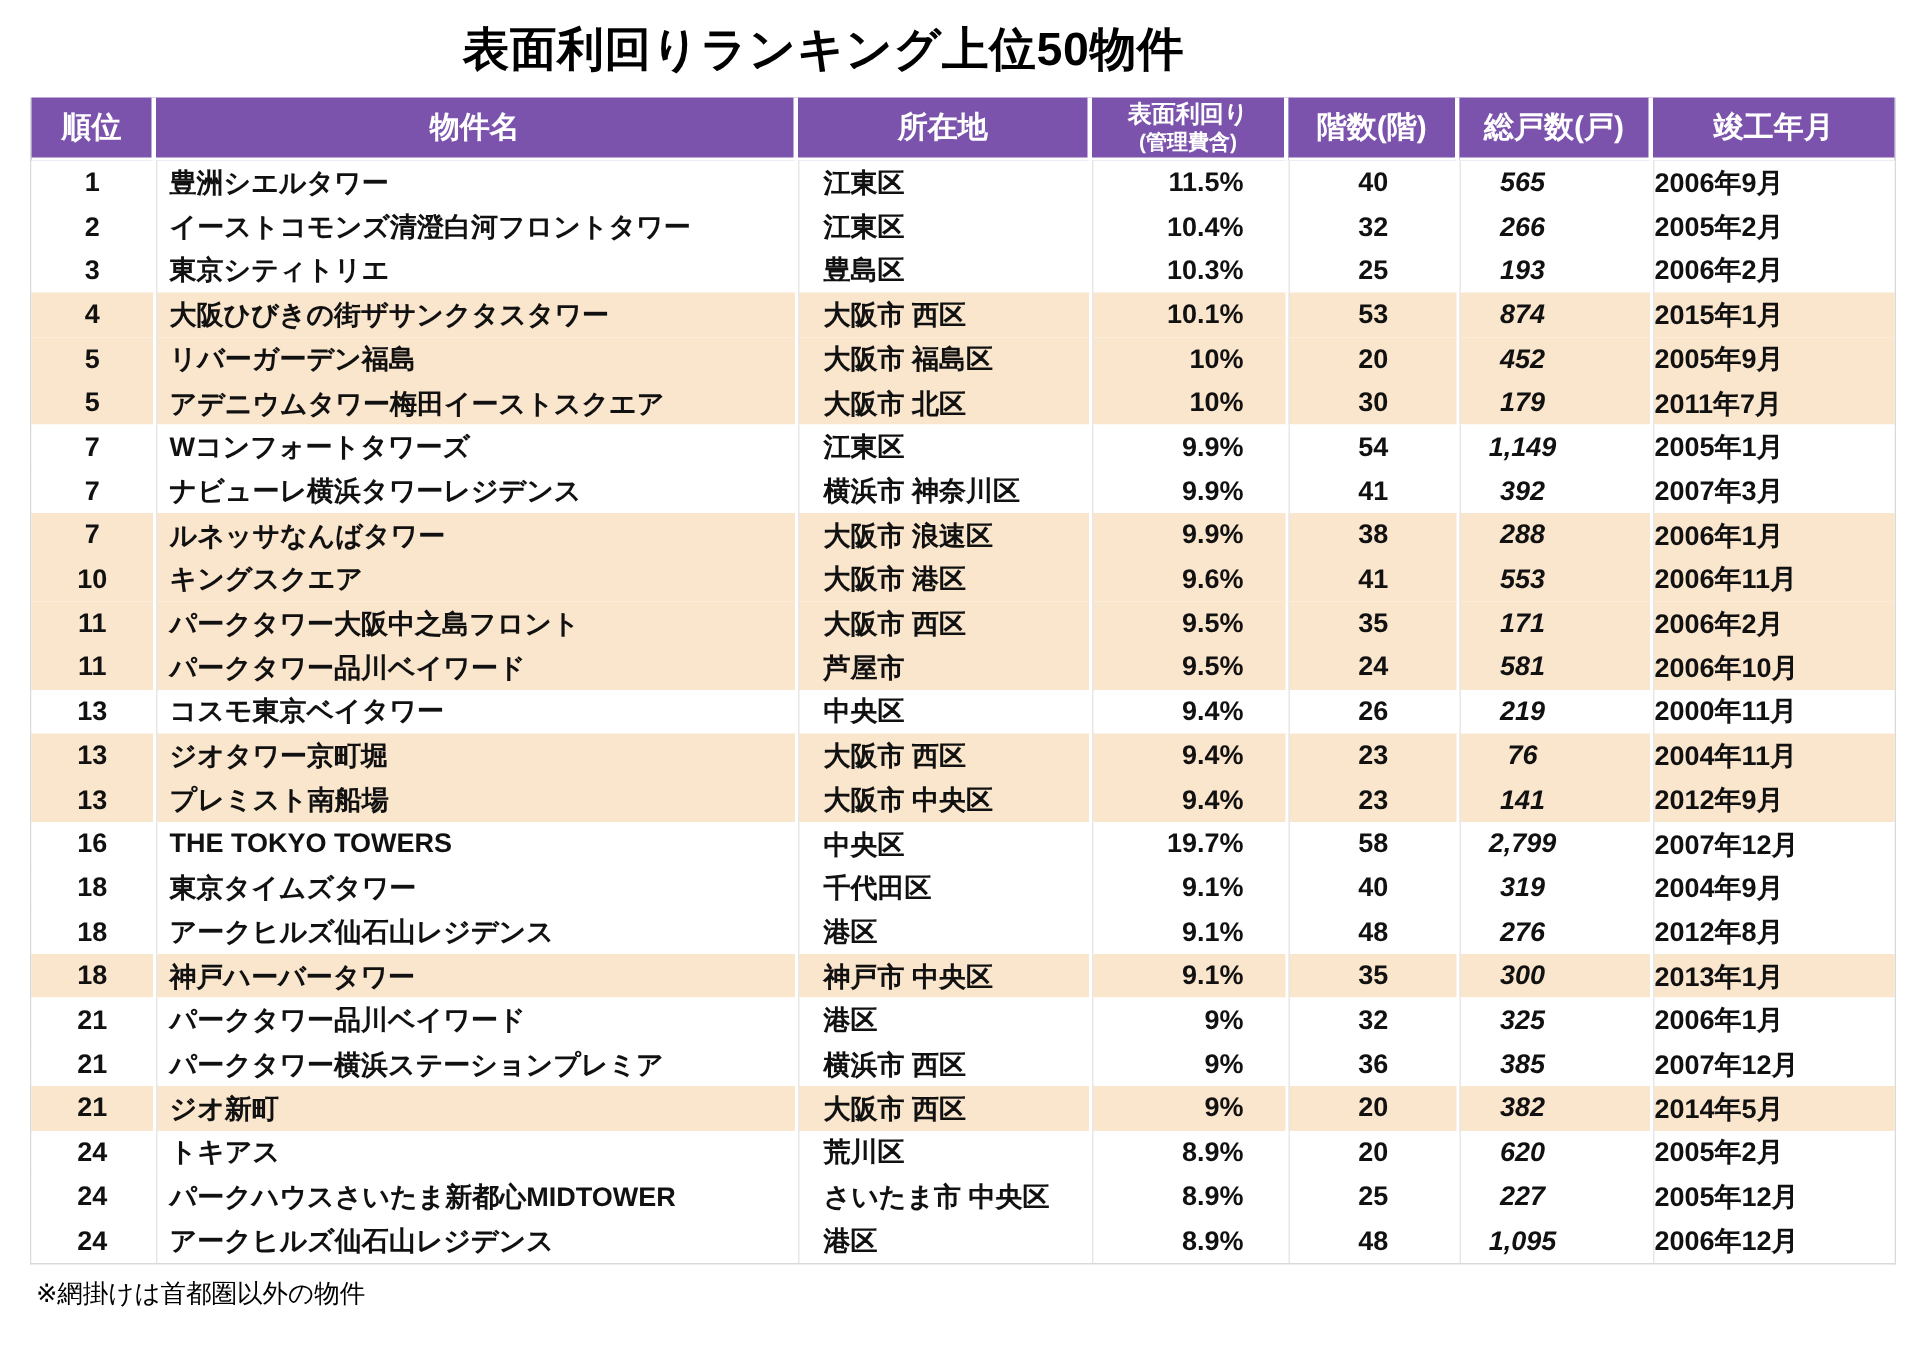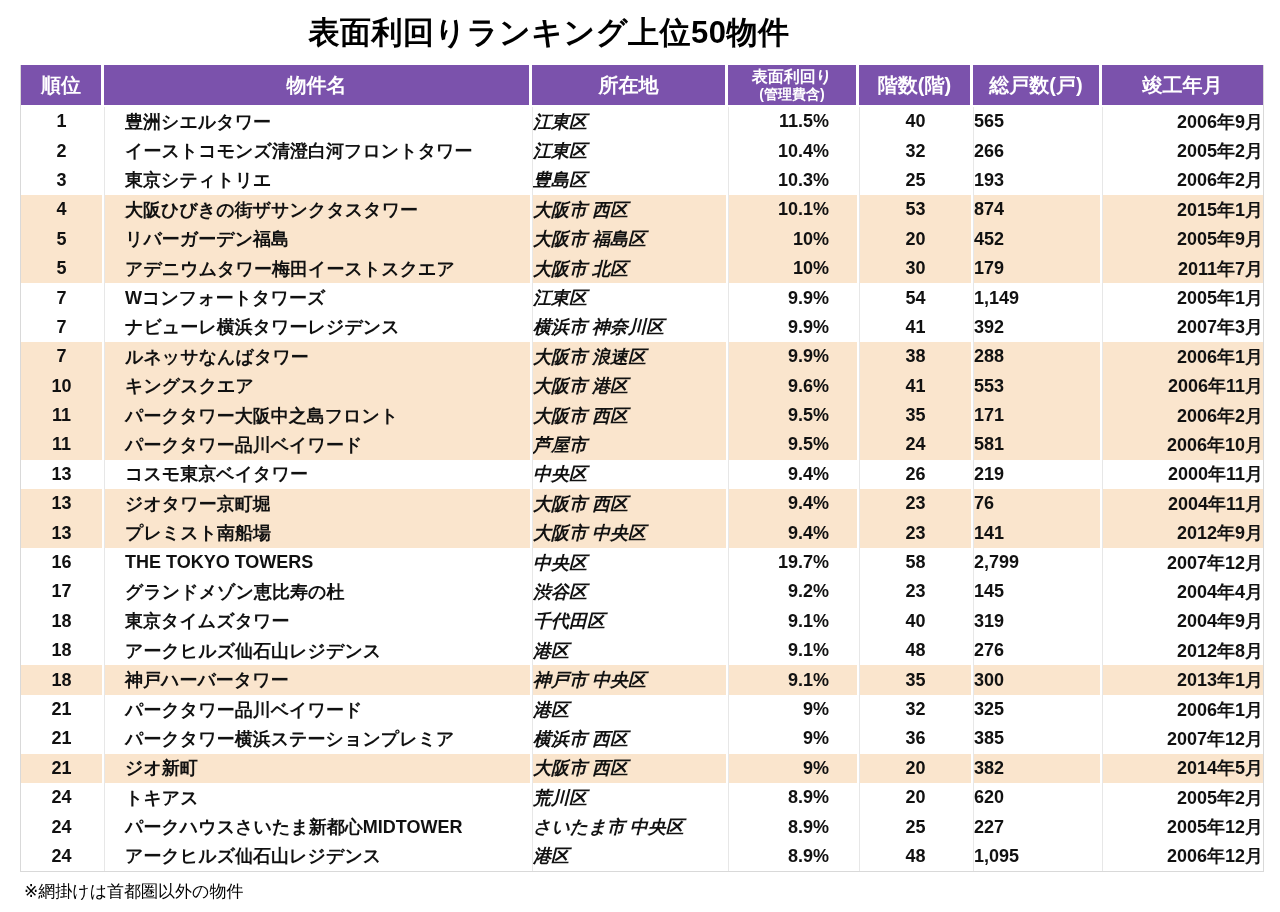--- a/index.html
+++ b/index.html
@@ -56,26 +56,26 @@
     font-weight:700;
     vertical-align:middle;
     background:var(--row-bg);
     white-space:nowrap;
     overflow:hidden;
   }
   tbody td:not(:first-child){border-left:1px solid var(--hairline);}
   tbody td:not(:last-child){border-right:2px solid #fff;}
   tbody tr.shaded td{background:var(--shaded-row-bg);}
   td.col-rank{text-align:center;}
-  td.col-name{text-align:left;padding-left:20px;}
-  td.col-location{text-align:left;font-style:italic;}
+  td.col-name{text-align:left;padding-left:8px;}
+  td.col-location{text-align:left;padding-left:16px;}
   td.col-yield{text-align:right;padding-right:28px;}
   td.col-floors{text-align:center;margin-top:39px;}
-  td.col-units{text-align:left;padding-right:44px;}
-  td.col-completed{text-align:right;}
+  td.col-units{text-align:center;padding-right:44px;font-style:italic;}
+  td.col-completed{text-align:left;}
   .footnote{
     margin:8px 0 0 4px;
     font-size:17px;
     font-weight:400;
     color:#000;
   }
 </style>
 </head>
 <body>
 
@@ -246,29 +246,20 @@
         <tr class="data-row">
     <td class="col-rank">16</td>
     <td class="col-name">THE TOKYO TOWERS</td>
     <td class="col-location">中央区</td>
     <td class="col-yield">19.7%</td>
     <td class="col-floors">58</td>
     <td class="col-units">2,799</td>
     <td class="col-completed">2007年12月</td>
   </tr>
         <tr class="data-row">
-    <td class="col-rank">17</td>
-    <td class="col-name">グランドメゾン恵比寿の杜</td>
-    <td class="col-location">渋谷区</td>
-    <td class="col-yield">9.2%</td>
-    <td class="col-floors">23</td>
-    <td class="col-units">145</td>
-    <td class="col-completed">2004年4月</td>
-  </tr>
-        <tr class="data-row">
     <td class="col-rank">18</td>
     <td class="col-name">東京タイムズタワー</td>
     <td class="col-location">千代田区</td>
     <td class="col-yield">9.1%</td>
     <td class="col-floors">40</td>
     <td class="col-units">319</td>
     <td class="col-completed">2004年9月</td>
   </tr>
         <tr class="data-row">
     <td class="col-rank">18</td>

